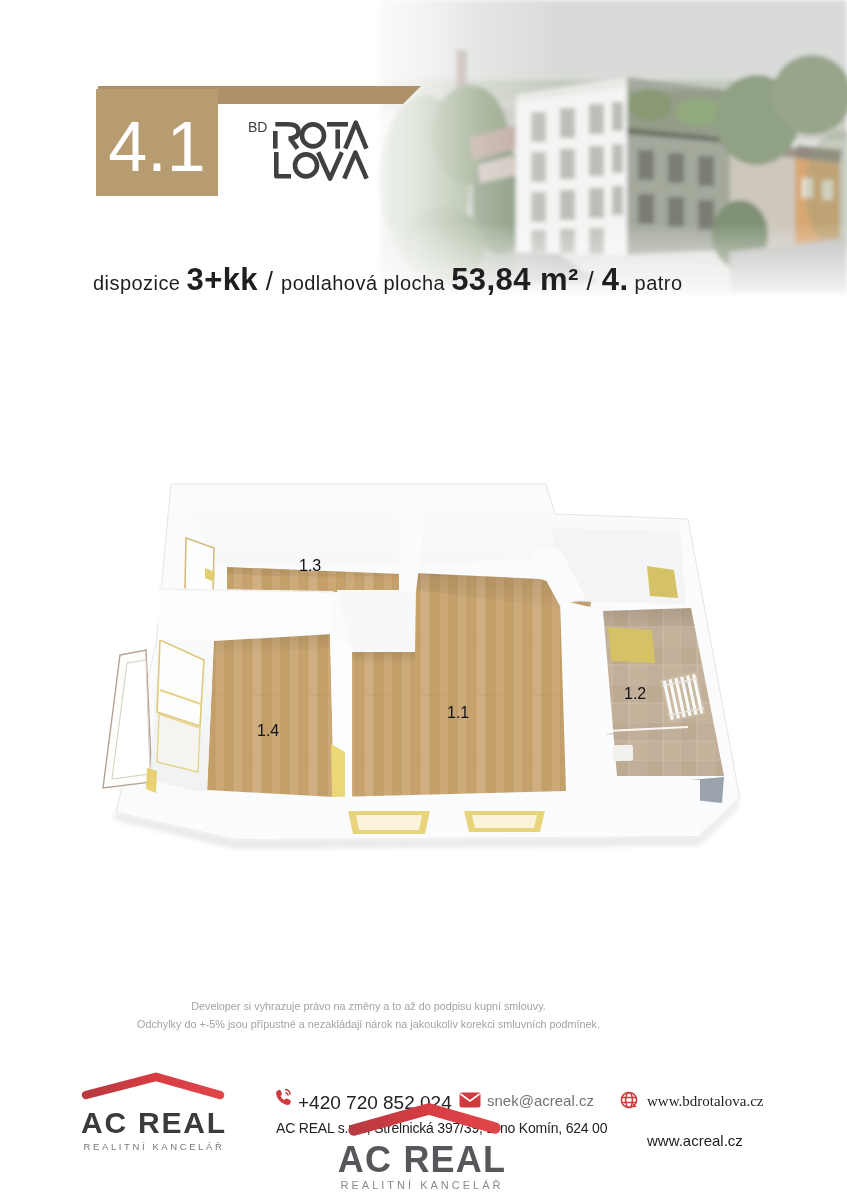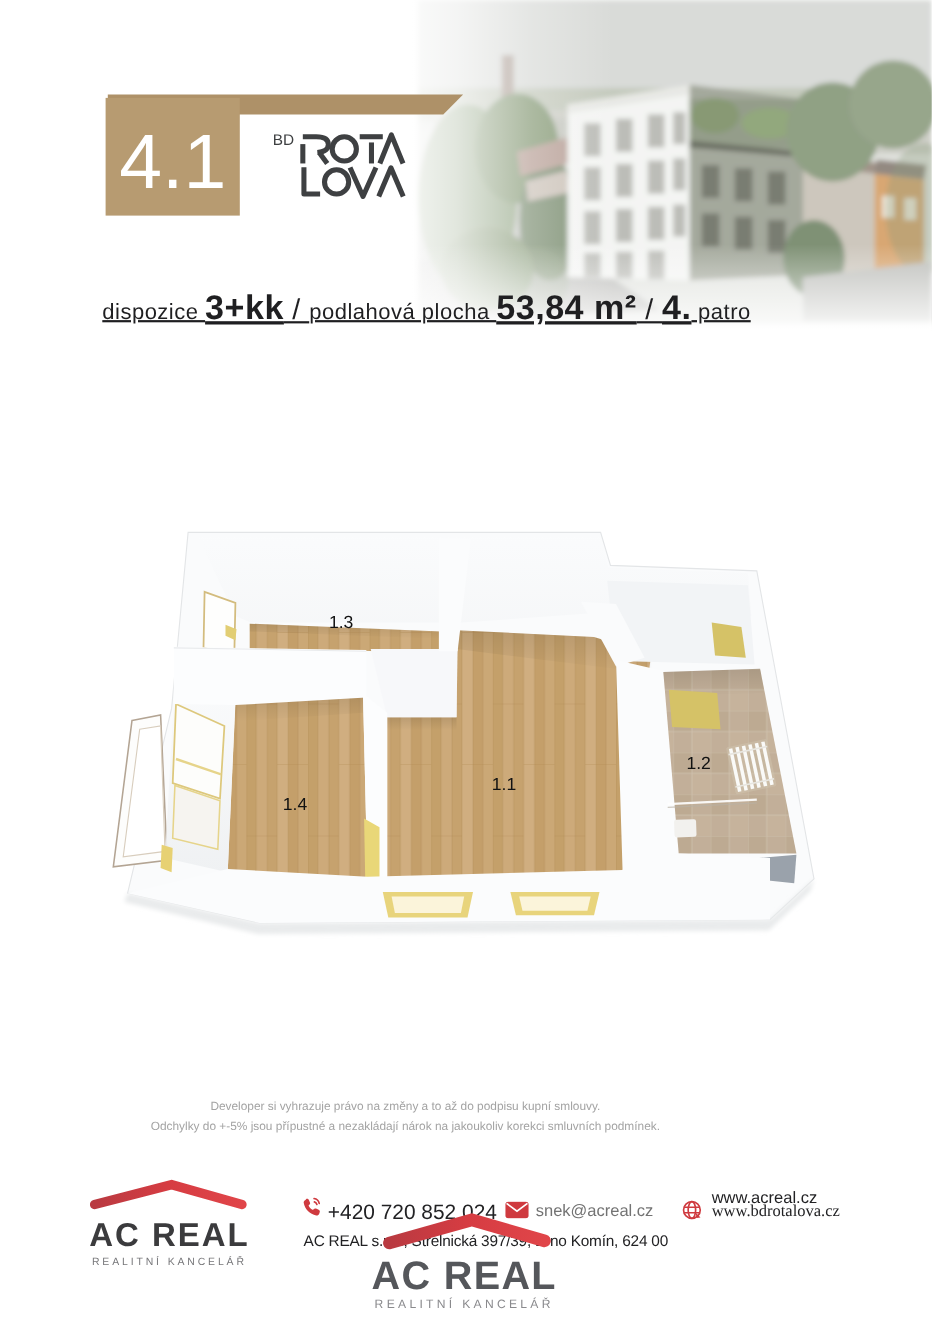--- a/index.html
+++ b/index.html
@@ -138,21 +138,21 @@
     <path d="M276.3,152 L276.3,176.3 L291,176.3"></path>
 
     <circle cx="306" cy="165.4" r="11"></circle>
 
     <path d="M318.2,152.2 L330,178.6 L341.8,152.2"></path>
 
     <path d="M344.3,178.6 L355.4,152.6 L366.6,178.6"></path>
   </g>
 </svg>
 
-<div class="abs" style="left:93px;top:262px;width:700px;height:45px;display:flex;align-items:baseline;color:#1f1f21;white-space:pre;letter-spacing:0.45px;text-decoration:underline;">
+<div class="abs" style="left:93px;top:262px;width:700px;height:45px;display:flex;align-items:baseline;color:#1f1f21;white-space:pre;letter-spacing:0.45px;">
   <span style="font-size:20px;">dispozice </span><span style="font-size:31px;font-weight:bold;">3+kk</span><span style="font-size:26px;"> / </span><span style="font-size:20px;">podlahová plocha </span><span style="font-size:31px;font-weight:bold;">53,84 m²</span><span style="font-size:26px;"> / </span><span style="font-size:31px;font-weight:bold;">4.</span><span style="font-size:20px;"> patro</span>
 </div>
 
 <svg class="abs" style="left:0;top:0" width="847" height="1200" viewBox="0 0 847 1200">
   <defs>
     <pattern id="wood" width="56" height="120" patternUnits="userSpaceOnUse">
       <rect width="56" height="120" fill="#c9a673"></rect>
       <rect x="0" width="9" height="120" fill="#c4a06a"></rect>
       <rect x="9" width="10" height="120" fill="#cdaa7a"></rect>
       <rect x="19" width="9" height="120" fill="#c6a26e"></rect>
@@ -335,21 +335,21 @@
 <svg class="abs" style="left:620px;top:1091px" width="19" height="19" viewBox="0 0 19 19">
   <g stroke="#cf3a3f" stroke-width="1.5" fill="none">
     <circle cx="9" cy="9" r="7.6"></circle>
     <ellipse cx="9" cy="9" rx="3.4" ry="7.6"></ellipse>
     <path d="M1.6,6.5 L16.4,6.5 M1.6,11.5 L16.4,11.5"></path>
   </g>
   <polygon points="12.5,11.5 16.8,15.8 13.2,16.2" fill="#cf3a3f"></polygon>
 </svg>
 
 <div class="abs" style="left:647px;top:1093px;font-size:15px;color:#222224;font-family:Liberation Serif, serif;">www.bdrotalova.cz</div>
-<div class="abs" style="left:647px;top:1081px;font-size:15px;color:#222224;">www.acreal.cz</div>
+<div class="abs" style="left:647px;top:1132px;font-size:15px;color:#222224;">www.acreal.cz</div>
 
 <div class="abs" style="left:276px;top:1120px;font-size:14px;color:#222224;letter-spacing:-0.2px;">AC REAL s.r.o., Střelnická 397/39, Brno Komín, 624 00</div>
 
 <svg class="abs" style="left:330px;top:1100px" width="200" height="100" viewBox="0 0 200 100">
 
   <path d="M24,30 L99,9 L165,28" stroke="url(#roofg)" stroke-width="11.5" stroke-linecap="round" fill="none"></path>
 
   <text x="92" y="72" font-size="36" font-weight="bold" fill="#55575b" text-anchor="middle" letter-spacing="1.2">AC REAL</text>
 
   <text x="92" y="89" font-size="11" fill="#8a8a8d" text-anchor="middle" letter-spacing="3">REALITNÍ KANCELÁŘ</text>

